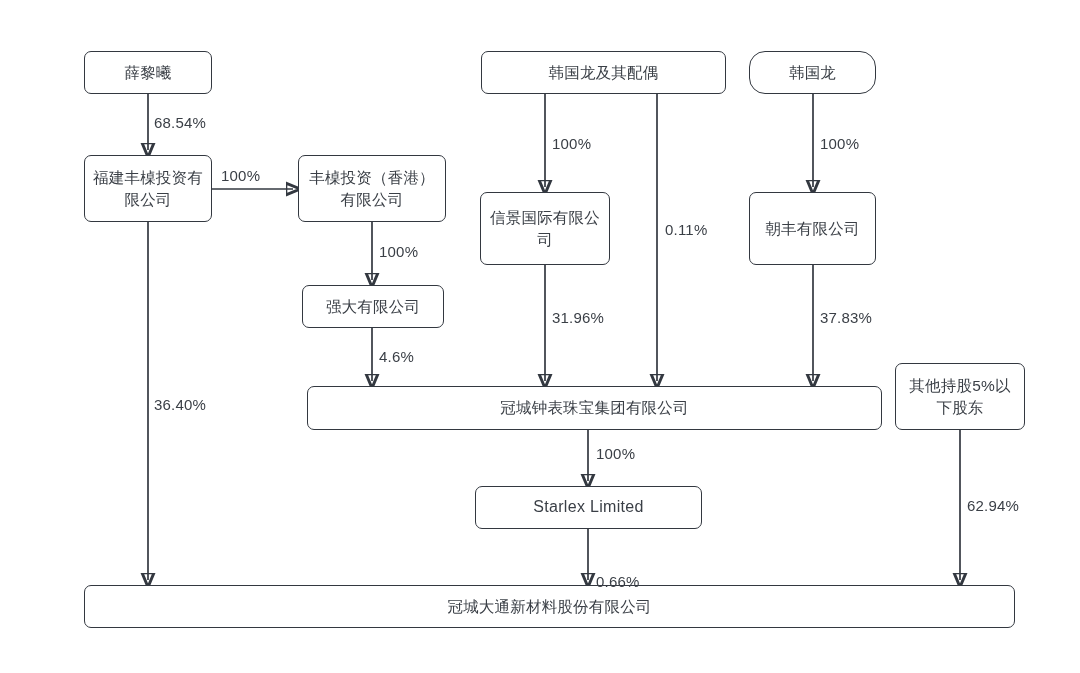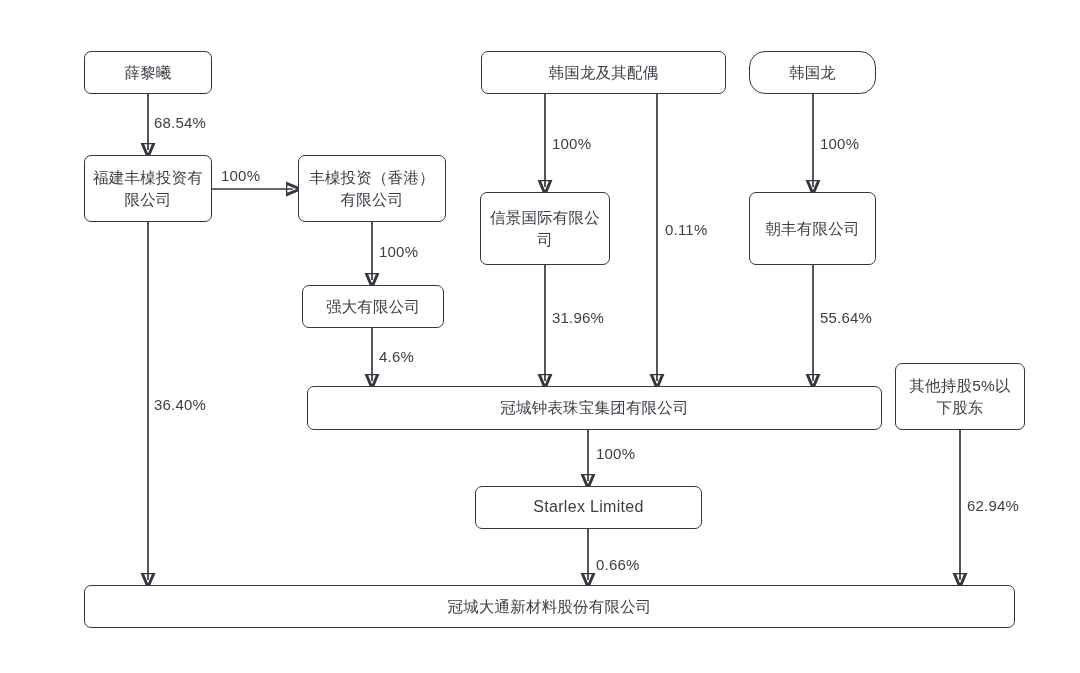--- a/index.html
+++ b/index.html
@@ -180,28 +180,28 @@
 
   <div class="edge-label" style="left:542px; top:309px;">
     <span>31.96%</span>
   </div>
 
   <div class="edge-label" style="left:810px; top:135px;">
     <span>100%</span>
   </div>
 
   <div class="edge-label" style="left:810px; top:309px;">
-    <span>55.64%</span>
+    <span>37.83%</span>
   </div>
 
   <div class="edge-label" style="left:586px; top:445px;">
     <span>100%</span>
   </div>
 
-  <div class="edge-label" style="left:586px; top:556px;">
+  <div class="edge-label" style="left:586px; top:573px;">
     <span>0.66%</span>
   </div>
 
   <div class="edge-label" style="left:957px; top:497px;">
     <span>62.94%</span>
   </div>
 
 </div>
 
 </body></html>

